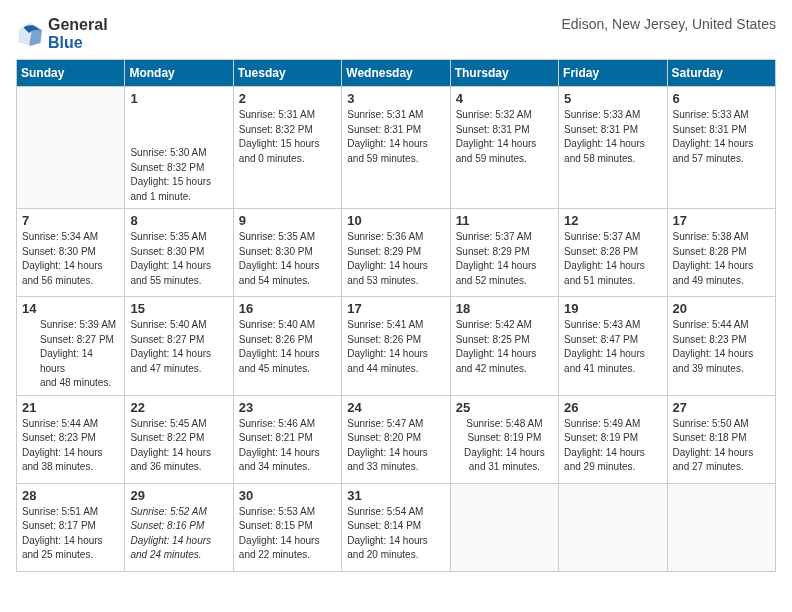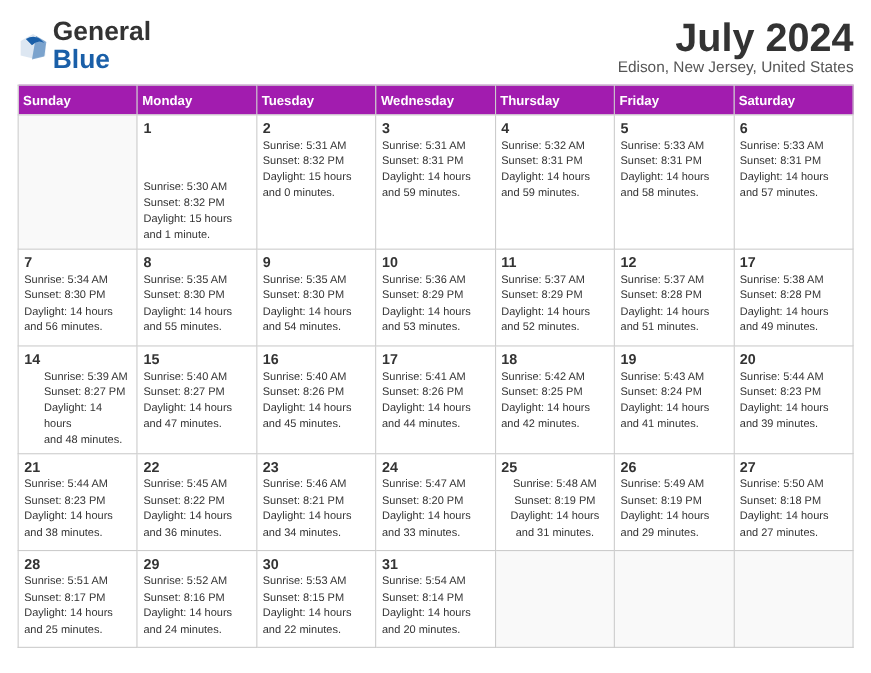--- a/index.html
+++ b/index.html
@@ -15,21 +15,21 @@
       justify-content: space-between;
       align-items: flex-start;
       margin-bottom: 8px;
     }
     .logo {
       display: flex;
       align-items: center;
       gap: 4px;
     }
     .logo-text {
-      font-size: 24px;
+      font-size: 16px;
       font-weight: bold;
       line-height: 1.1;
     }
     .logo-general { color: #333; }
     .logo-blue { color: #1a5fa8; }
     .logo-icon {
       width: 28px;
       height: 28px;
     }
     .title-block {
@@ -44,21 +44,21 @@
     .location {
       font-size: 14px;
       color: #555;
     }
     .calendar {
       width: 100%;
       border-collapse: collapse;
       font-size: 10.5px;
     }
     .calendar th {
-      background-color: #a21caf;
+      background-color: #0369a1;
       color: #fff;
       padding: 6px 4px;
       text-align: left;
       font-size: 12px;
       font-weight: bold;
       border: 1px solid #ccc;
     }
     .calendar td {
       border: 1px solid #ccc;
       vertical-align: top;
@@ -91,21 +91,20 @@
       <polygon points="15,3 27,10 27,24 15,27 3,24 3,10" fill="#1a5fa8" opacity="0.15"></polygon>
       <polygon points="18,5 28,11 26,25 14,28" fill="#1a5fa8" opacity="0.5"></polygon>
       <path d="M8,8 Q18,2 26,12 Q20,8 14,14 Z" fill="#1a5fa8"></path>
     </svg>
     <div class="logo-text">
       <span class="logo-general">General</span><br>
       <span class="logo-blue">Blue</span>
     </div>
   </div>
   <div class="title-block">
-    <div class="month-title">July 2024</div>
     <div class="location">Edison, New Jersey, United States</div>
   </div>
 </div>
 
 <table class="calendar">
   <thead>
     <tr>
     <th>Sunday</th>
         <th>Monday</th>
         <th>Tuesday</th>
@@ -244,21 +243,21 @@
         <td>
           <span class="day-number">18</span>
           <div class="day-info" style="white-space: pre-line;">Sunrise: 5:42 AM
 Sunset: 8:25 PM
 Daylight: 14 hours
 and 42 minutes.</div>
         </td>
         <td>
           <span class="day-number">19</span>
           <div class="day-info" style="white-space: pre-line;">Sunrise: 5:43 AM
-Sunset: 8:24 PM
+Sunset: 8:47 PM
 Daylight: 14 hours
 and 41 minutes.</div>
         </td>
         <td>
           <span class="day-number">20</span>
           <div class="day-info" style="white-space: pre-line;">Sunrise: 5:44 AM
 Sunset: 8:23 PM
 Daylight: 14 hours
 and 39 minutes.</div>
         </td>
@@ -317,21 +316,21 @@
       <tr>
         <td>
           <span class="day-number">28</span>
           <div class="day-info" style="white-space: pre-line;">Sunrise: 5:51 AM
 Sunset: 8:17 PM
 Daylight: 14 hours
 and 25 minutes.</div>
         </td>
         <td>
           <span class="day-number">29</span>
-          <div class="day-info" style="white-space: pre-line;">Sunrise: 5:52 AM
+          <div class="day-info" style="white-space: pre-line; font-style: italic;">Sunrise: 5:52 AM
 Sunset: 8:16 PM
 Daylight: 14 hours
 and 24 minutes.</div>
         </td>
         <td>
           <span class="day-number">30</span>
           <div class="day-info" style="white-space: pre-line;">Sunrise: 5:53 AM
 Sunset: 8:15 PM
 Daylight: 14 hours
 and 22 minutes.</div>

